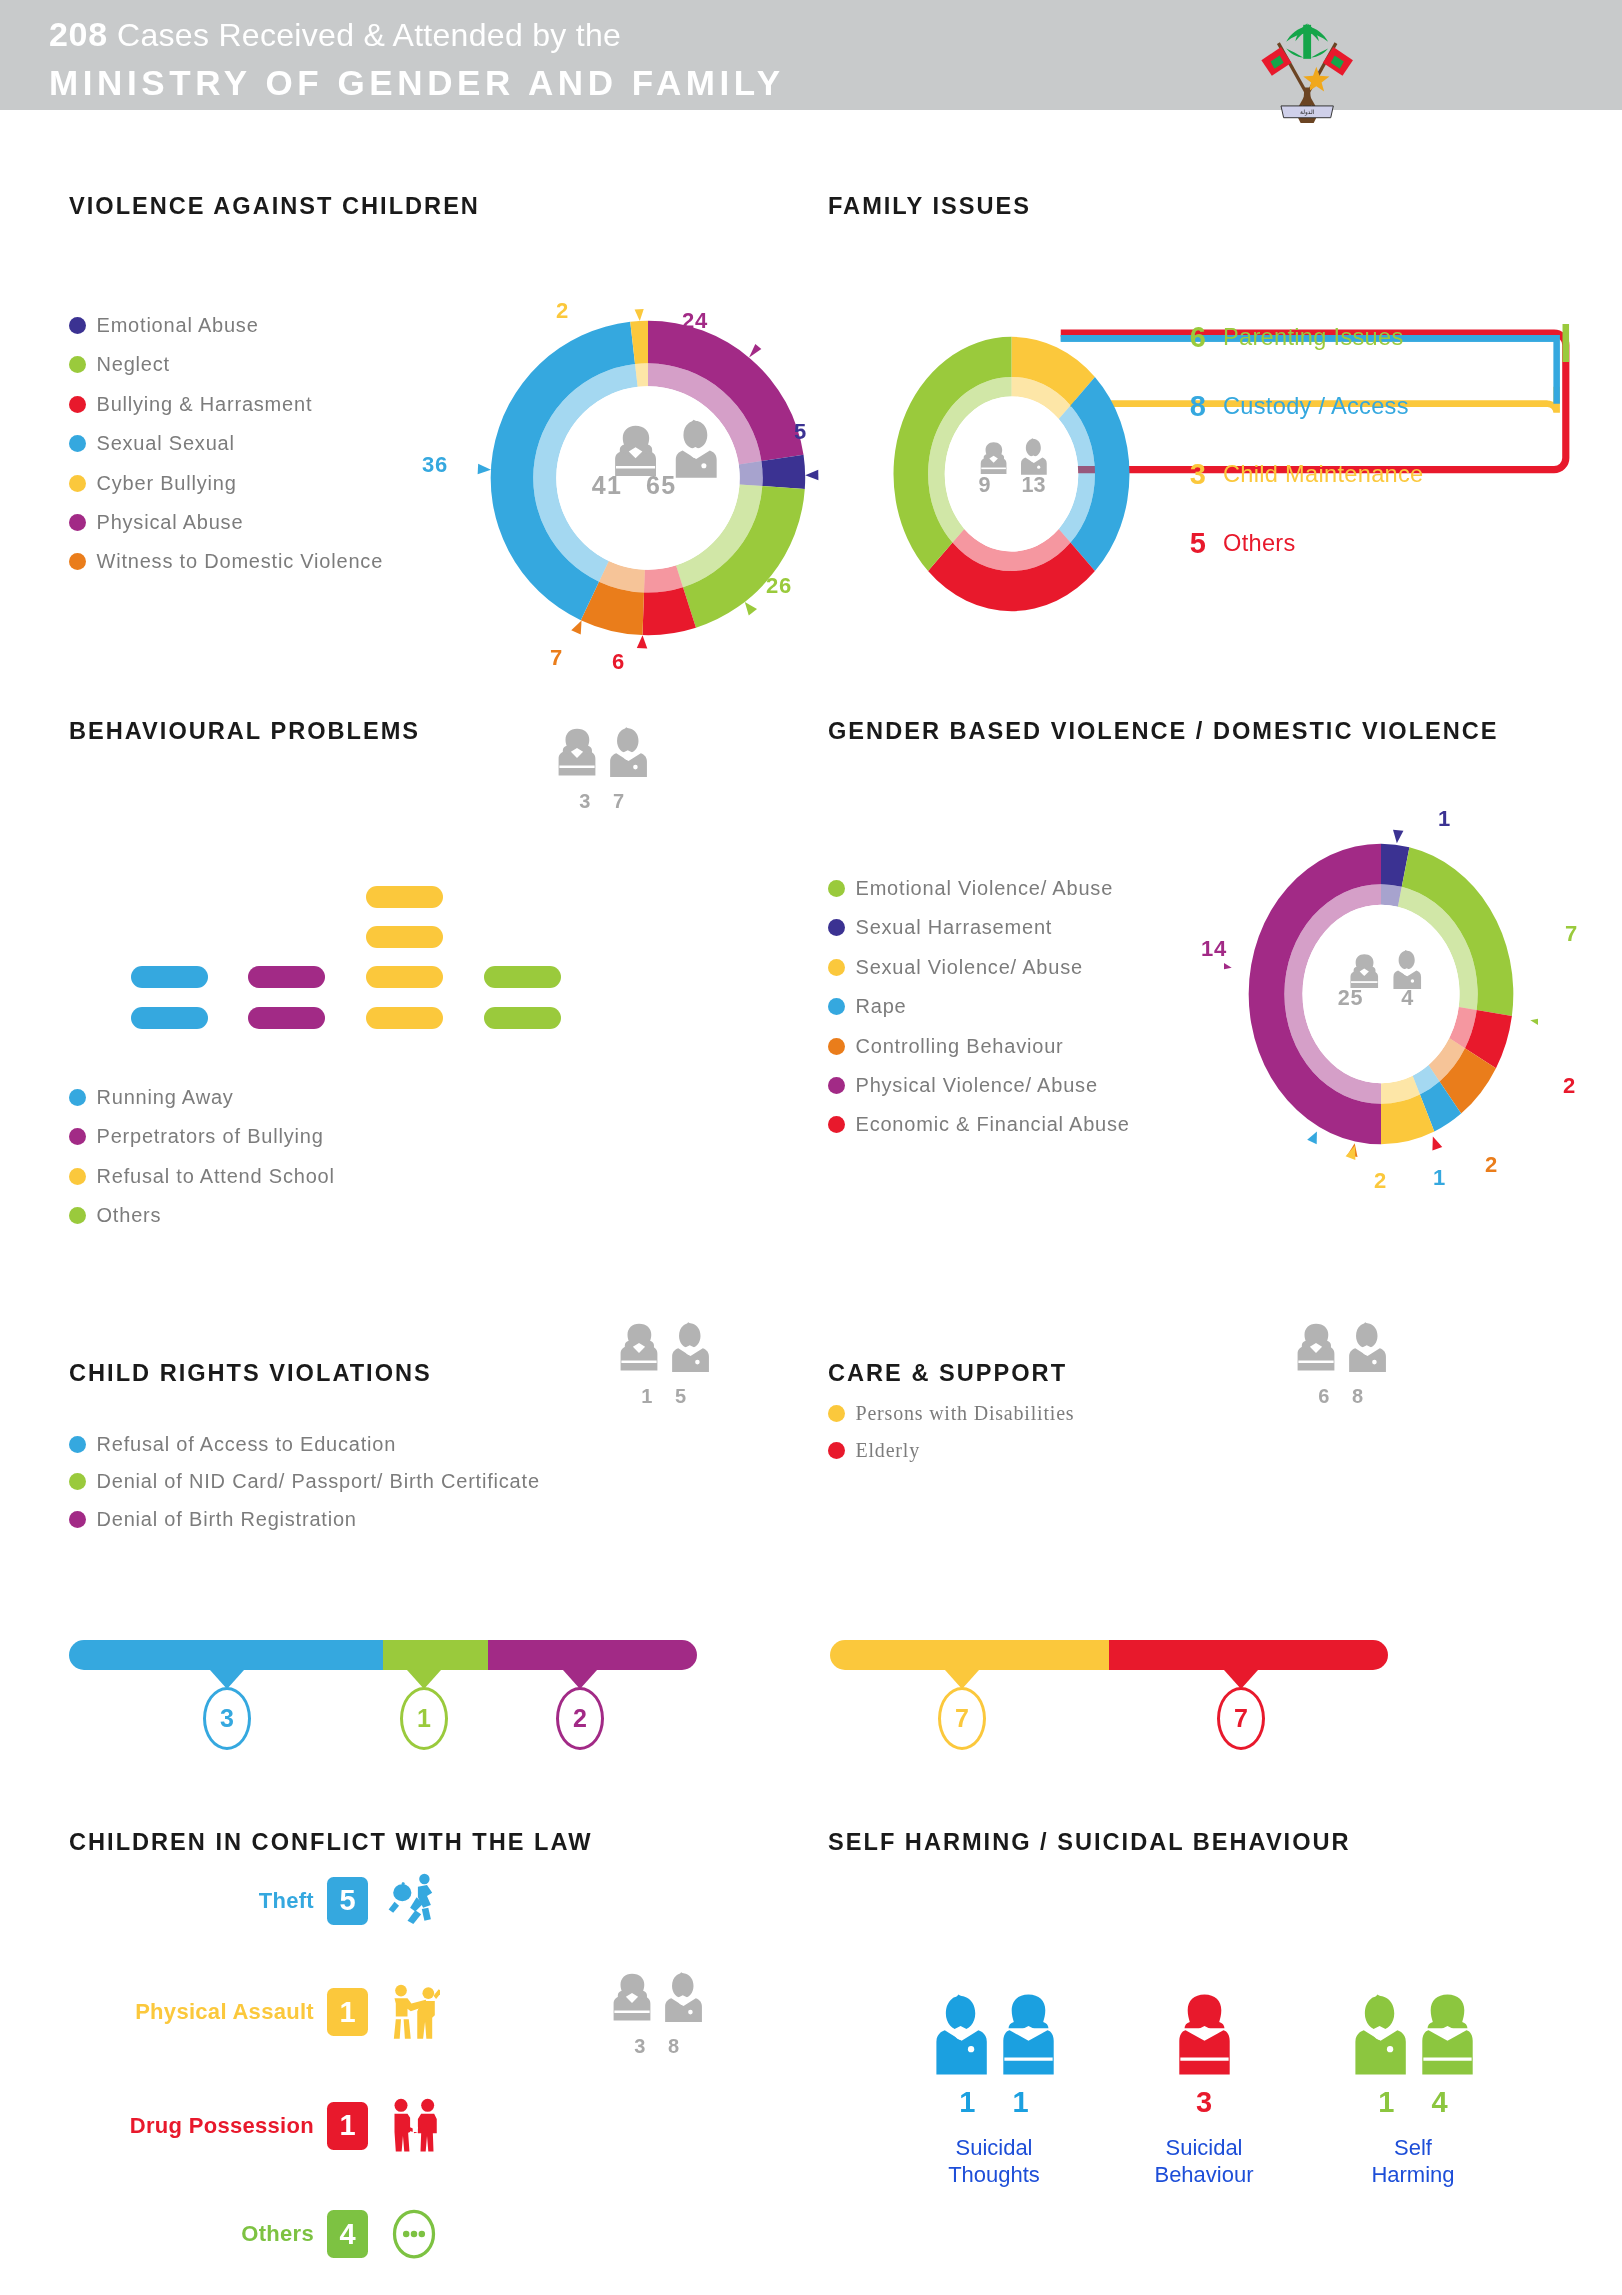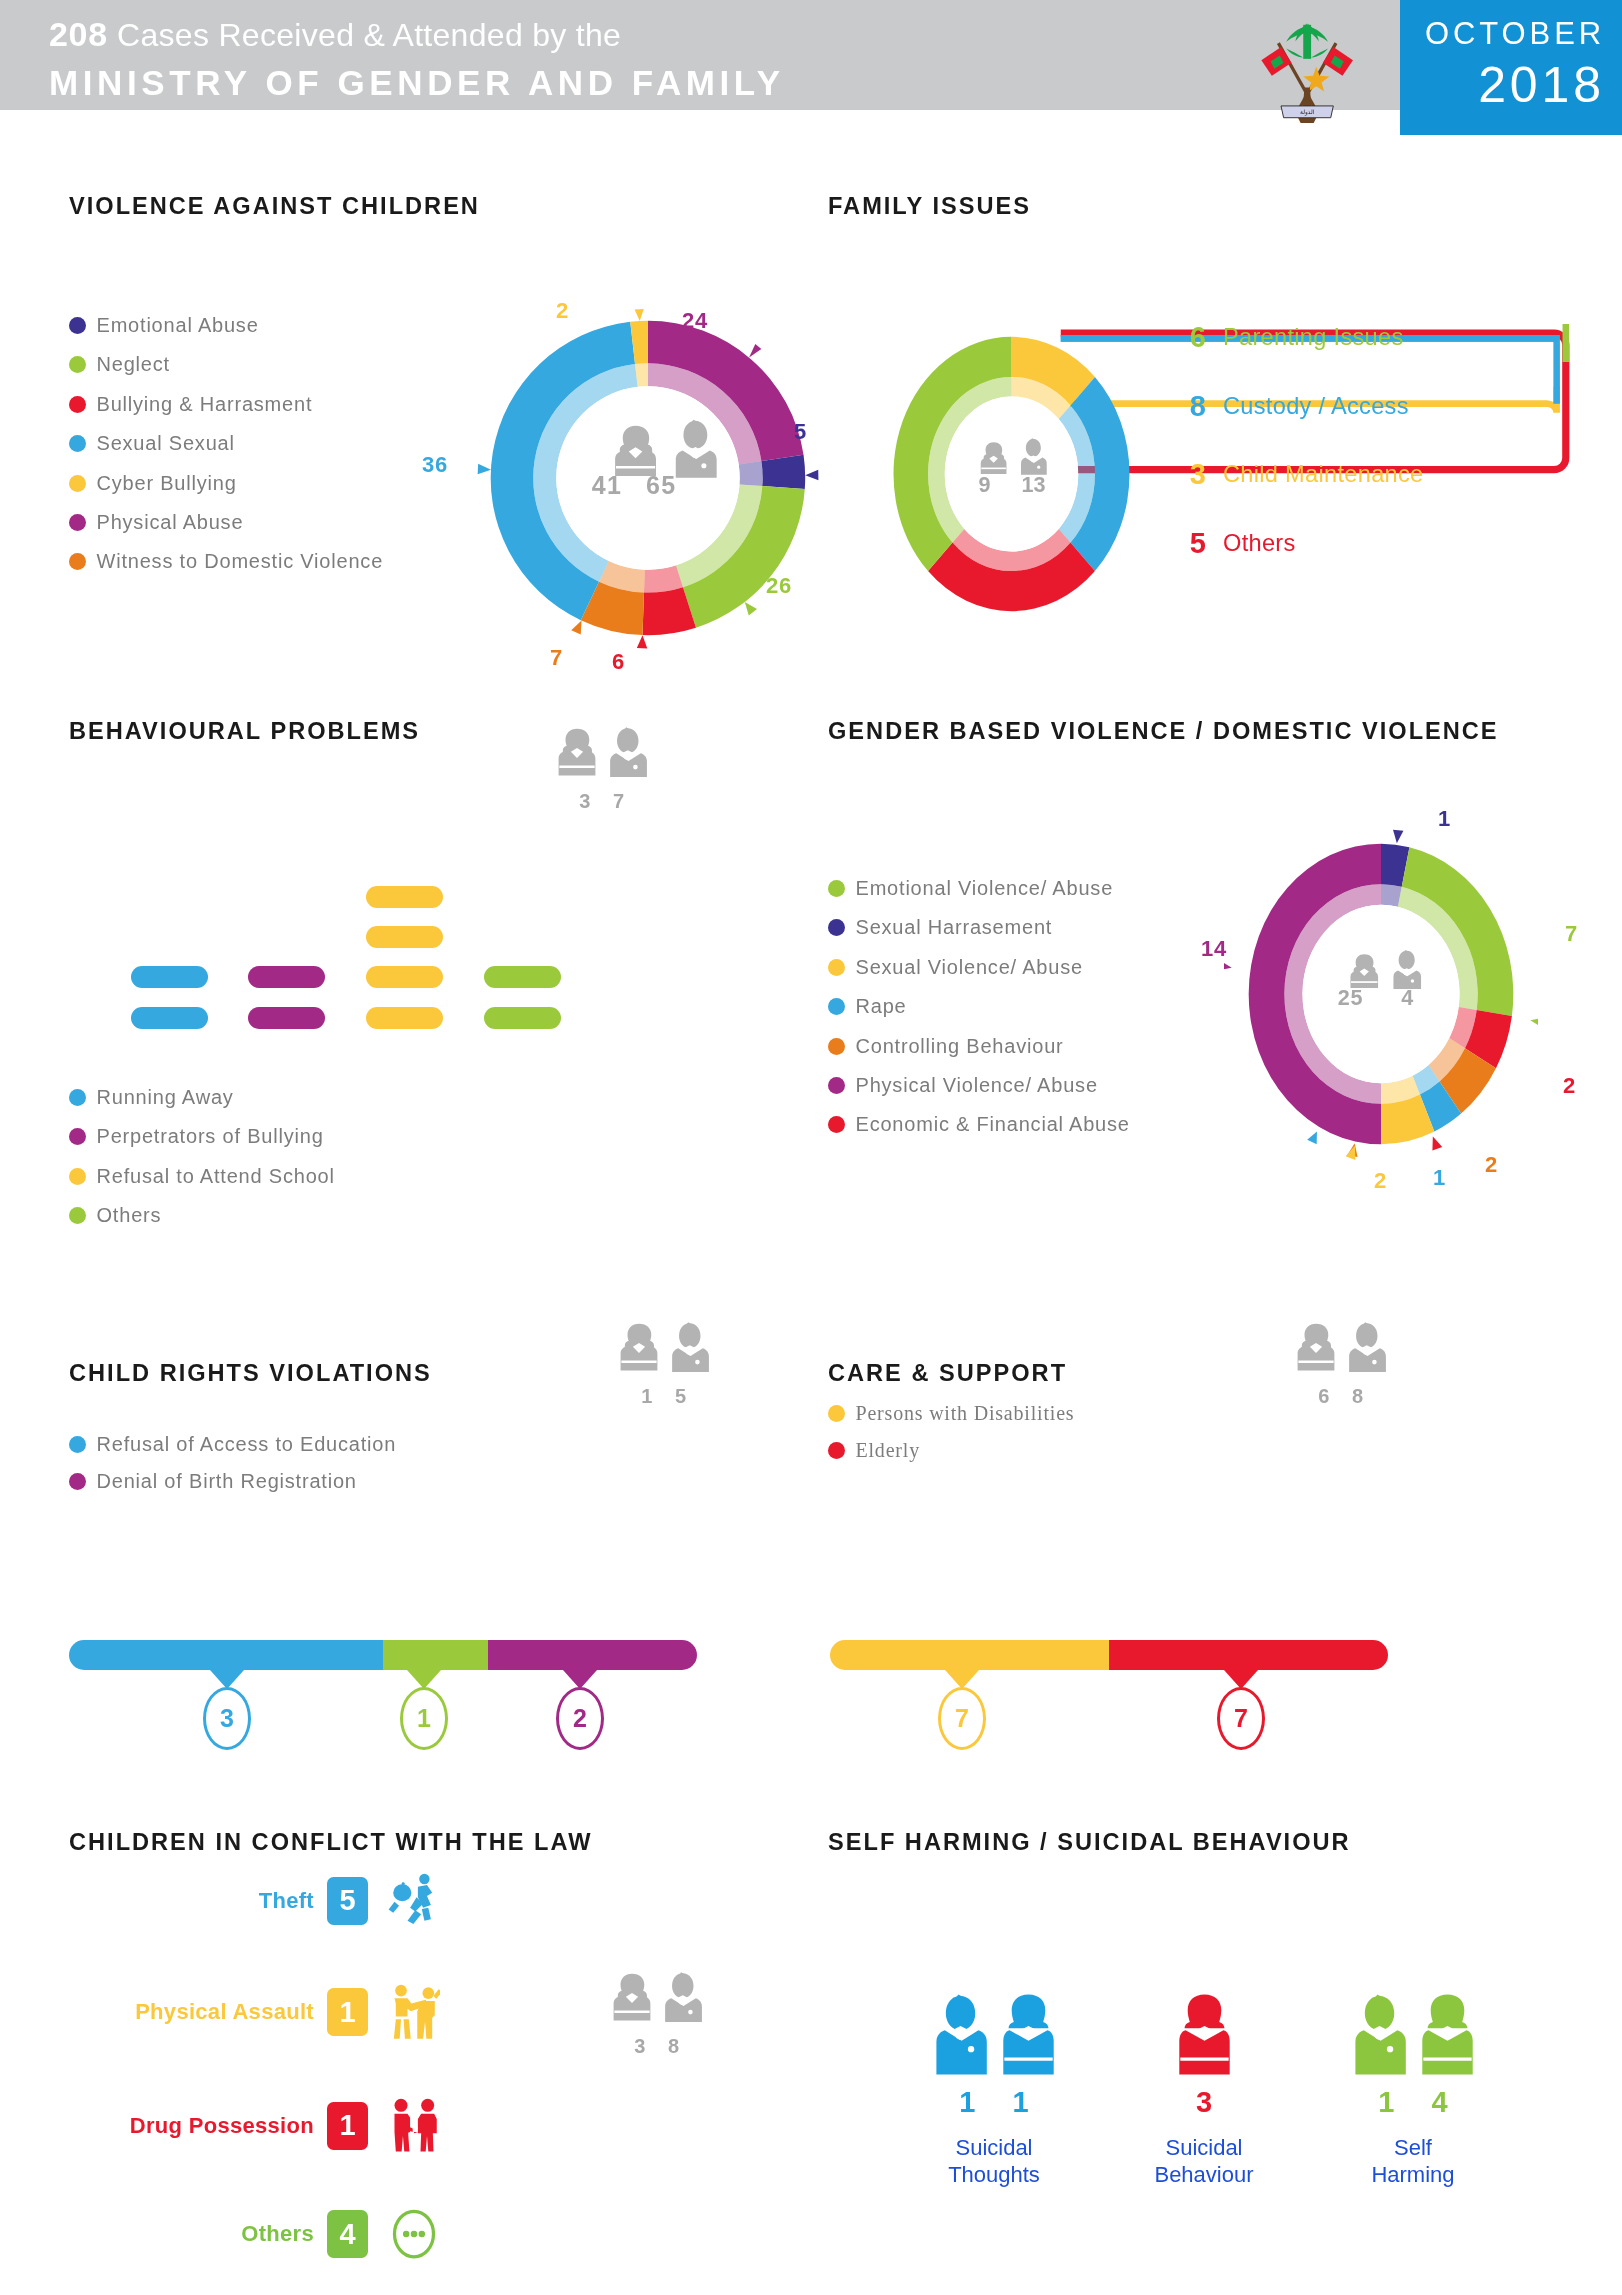--- a/index.html
+++ b/index.html
@@ -105,24 +105,20 @@
       <path d="M106 88l5 14 15 1-12 9 4 14-12-8-12 8 4-14-12-9 15-1z" fill="#f0a81c"></path>
 
       <path d="M88 120h8l4 44h-16z" fill="#6b4423"></path>
       <path d="M78 166h28l-4 8H82z" fill="#6b4423"></path>
 
       <path d="M52 148 L132 148 L128 166 L56 166 Z" fill="#cfd0ea" stroke="#333" stroke-width="1.5"></path>
       <text x="92" y="161" font-size="9" text-anchor="middle" fill="#222" font-family="'Liberation Sans',sans-serif">الدولة</text>
     </svg>
   </div>
 
-  <div class="date-panel">
-    <div class="date-month">OCTOBER</div>
-    <div class="date-year">2018</div>
-  </div>
 </div>
 
 <div class="block" style="left:69px;top:193px;">
   <div class="sec-title">VIOLENCE AGAINST CHILDREN</div>
 </div>
 
 <div class="block" style="left:69px;top:314px;width:406px;">
   <div class="legend-item">
     <span class="dot" style="background:#3b3292"></span>
     <span class="legend-label">Emotional Abuse</span>
@@ -449,20 +445,24 @@
   <div class="nums">
     <span>1</span>
     <span>5</span>
   </div>
 </div>
 
 <div class="block" style="left:69px;top:1433px;width:694px;">
   <div class="legend-item" style="margin-bottom:14.4px;">
     <span class="dot" style="background:#35a8df"></span>
     <span class="legend-label">Refusal of Access to Education</span>
+    </div>
+  <div class="legend-item" style="margin-bottom:14.4px;">
+    <span class="dot" style="background:#9aca3c"></span>
+    <span class="legend-label">Denial of NID Card/ Passport/ Birth Certificate</span>
     </div>
   <div class="legend-item" style="margin-bottom:14.4px;">
     <span class="dot" style="background:#a22a86"></span>
     <span class="legend-label">Denial of Birth Registration</span>
     </div>
 </div>
 
 <div class="sbar" style="left:69px;top:1640px;width:628px;">
   <div style="width:50%;background:#35a8df"></div>
   <div style="width:16.7%;background:#9aca3c"></div>

